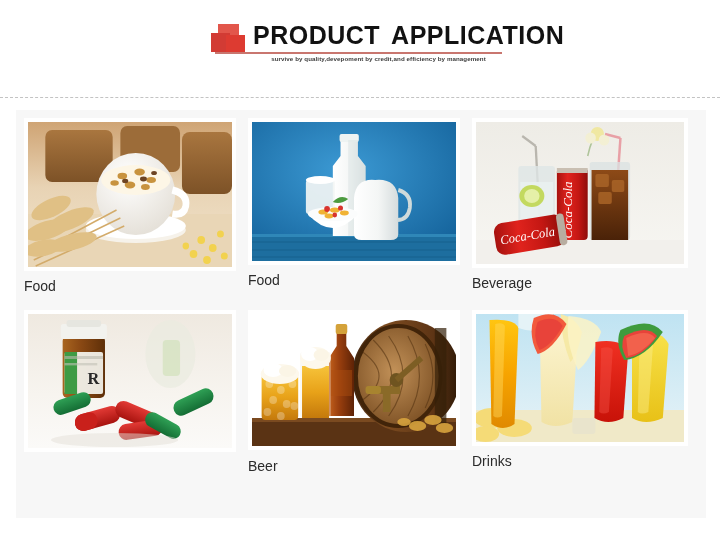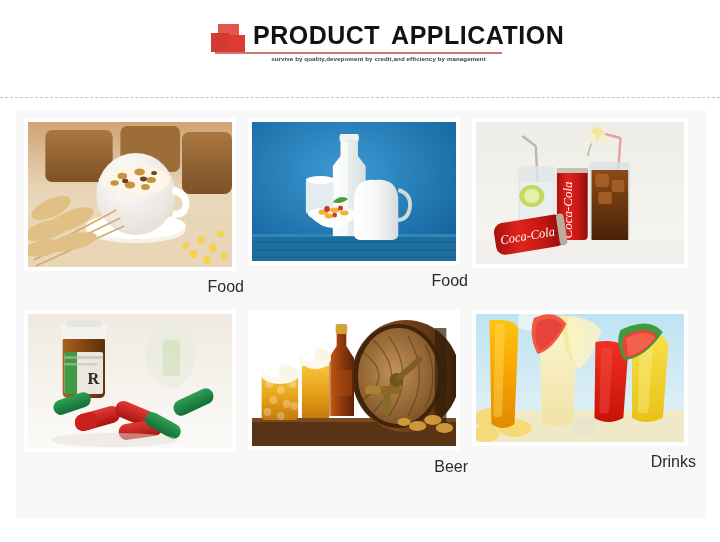--- a/index.html
+++ b/index.html
@@ -78,22 +78,22 @@
   }
   .thumb {
     width:100%; height:100%;
     overflow:hidden; position:relative;
     background:#e8e8e8;
   }
   .thumb canvas, .thumb svg { display:block; width:100%; height:100%; }
 
   .caption {
     position:absolute; width:100%;
-    text-align:right;
-    font-size:16px; color:#2b2b2b;
+    text-align:left;
+    font-size:14px; color:#2b2b2b;
     font-family:"Liberation Sans", sans-serif;
     white-space:nowrap;
   }
 
   
   #cell-food     { left:8px;   top:8px;   width:220px; height:185px; }
   #cell-food .card     { width:212px; height:153px; }
   #cell-food .caption  { top:160px; }
 
   #cell-dairy    { left:232px; top:8px;   width:220px; height:185px; }
@@ -313,20 +313,21 @@
               <rect x="84" y="46" width="32" height="5" fill="#c9bfb2"></rect>
               <text x="100" y="88" fill="#ffffff" font-size="13" font-family="Liberation Serif, serif" font-style="italic" text-anchor="middle" transform="rotate(-90 100 88)">Coca-Cola</text>
               <g transform="rotate(-9 60 116)">
                 <rect x="20" y="96" width="72" height="32" rx="9" fill="url(#can)"></rect>
                 <rect x="86" y="96" width="8" height="32" rx="4" fill="#b8ada0"></rect>
                 <text x="54" y="117" fill="#ffffff" font-size="13" font-family="Liberation Serif, serif" font-style="italic" text-anchor="middle">Coca-Cola</text>
               </g>
             </svg>
           </div>
         </div>
+        <div class="caption">Beverage</div>
       </div>
 
       <div class="cell" id="cell-pharmacy">
         <div class="card">
           <div class="thumb">
             <svg viewBox="0 0 212 134" preserveAspectRatio="none">
               <defs>
                 <linearGradient id="phbg" x1="0" y1="0" x2="0" y2="1">
                   <stop offset="0" stop-color="#efe9e0"></stop>
                     <stop offset="0.6" stop-color="#f7f4ef"></stop>

